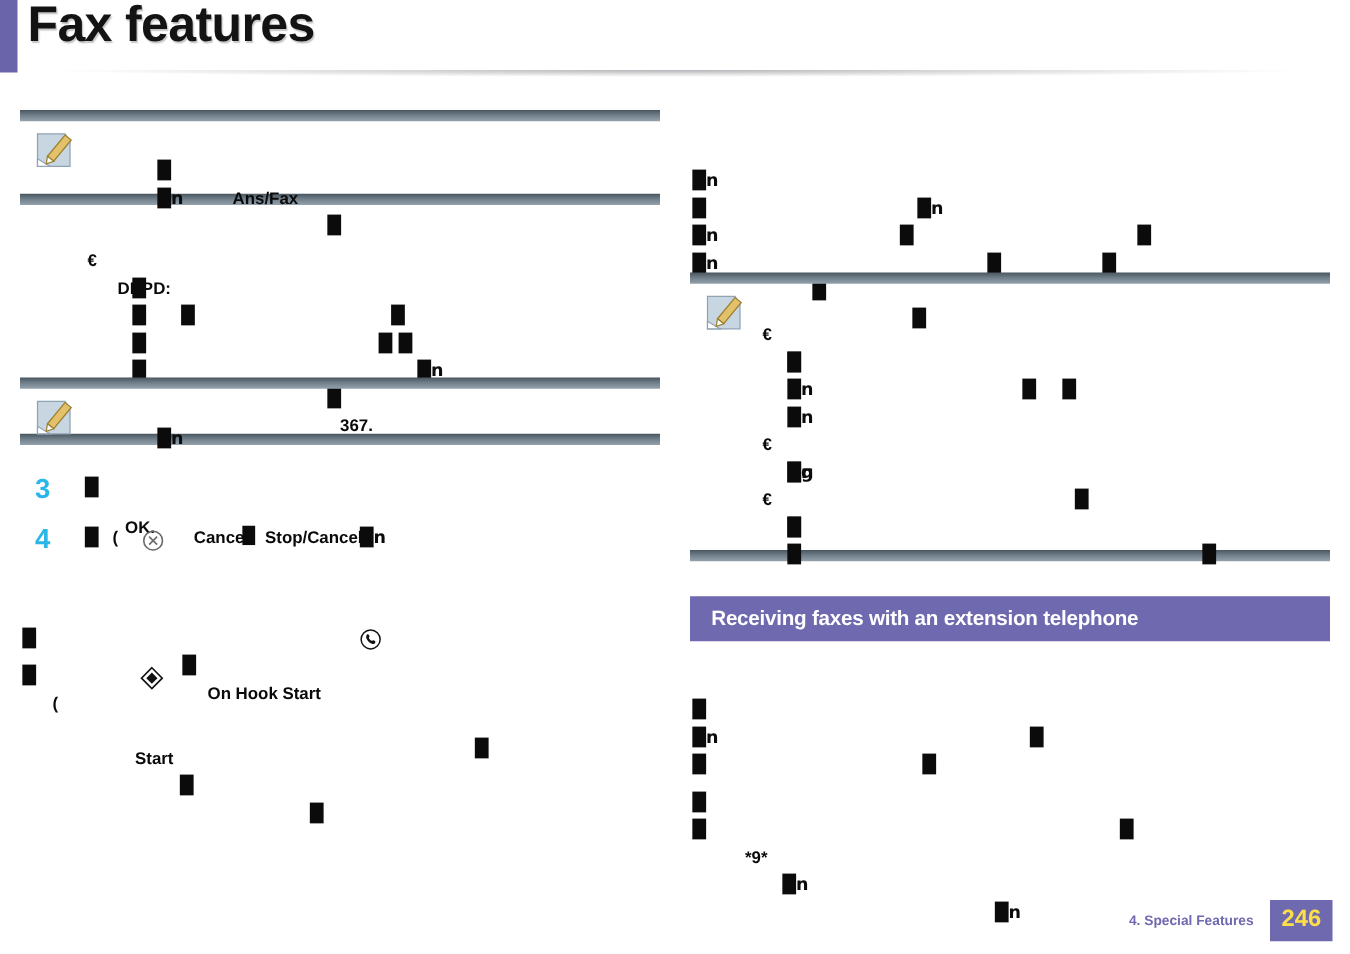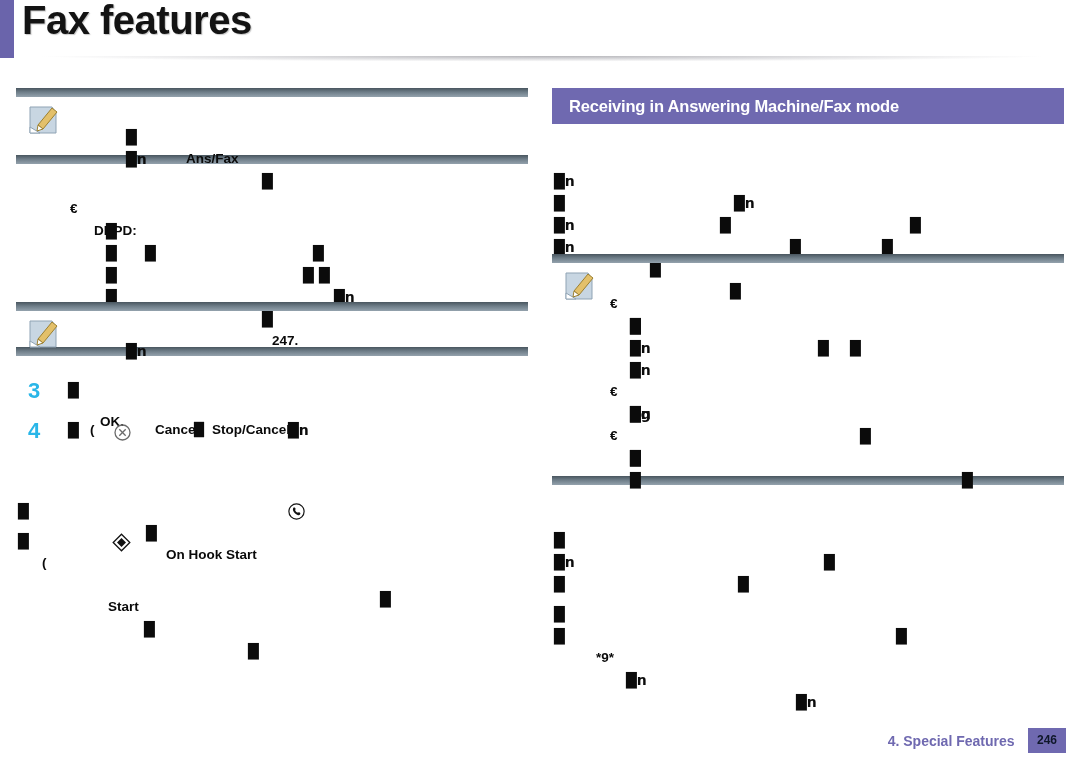--- a/index.html
+++ b/index.html
@@ -142,31 +142,31 @@
 
   
   #page-footer {
     position: absolute;
     left: 0; bottom: 10px;
     width: 1066px;
     text-align: right;
   }
   #footer-label {
     display: inline-block;
-    font-size: 14px;
+    font-size: 11px;
     font-weight: bold;
     color: #6f69b0;
     vertical-align: middle;
     margin-right: 9px;
   }
   #page-number {
     display: inline-block;
     background: #6f69b0;
-    color: #0f172a;
-    font-size: 12px;
+    color: #fde047;
+    font-size: 19px;
     font-weight: bold;
     padding: 5px 9px 6px 9px;
     vertical-align: middle;
   }
 </style>
 </head>
 <body>
 
 <div id="page-header">
   <div id="title-accent-bar"></div>
@@ -214,21 +214,21 @@
       <span class="blob" style="left:90px;">█</span>
       <span class="blob" style="left:287px;">█</span>
     </div>
     <div class="line">
       <span class="blob" style="left:90px;">█</span>
       <span class="blob" style="left:318px;">█n</span>
     </div>
     <div class="line">
       <span class="blob" style="left:90px;">█</span>
       <span class="blob" style="left:246px;">█</span>
-      <span class="kw" style="left:256px;">247.</span>
+      <span class="kw" style="left:256px;">367.</span>
     </div>
   </div>
 
   <div class="note-box" style="margin-top:16px;">
     <div class="note-bar"></div>
     <div class="note-body" style="min-height:34px;">
       <span class="note-icon">
         <svg width="36" height="34" viewBox="0 0 36 34">
           <polygon points="4,4 26,4 30,10 30,30 4,30" fill="#c8d6e2" stroke="#8fa3b4" stroke-width="1"></polygon>
           <polygon points="4,24 14,30 4,30" fill="#ffffff" stroke="#8fa3b4" stroke-width="1"></polygon>
@@ -292,21 +292,20 @@
       </span>
       <span class="kw" style="left:92px;">Start</span>
       <span class="blob" style="left:128px;">█</span>
       <span class="blob" style="left:232px;">█</span>
     </div>
   </div>
 </div>
 
 <div class="column" id="right-column">
 
-  <div class="section-heading">Receiving in Answering Machine/Fax mode</div>
 
   <div style="margin-top:24px; position:relative;">
     <div class="line">
       <span class="blob" style="left:2px;">█n</span>
       <span class="blob" style="left:182px;">█n</span>
       <span class="blob" style="left:358px;">█</span>
     </div>
     <div class="line">
       <span class="blob" style="left:2px;">█</span>
       <span class="blob" style="left:168px;">█</span>
@@ -374,20 +373,21 @@
           <span class="blob" style="left:20px;">█</span>
         </div>
         <div class="line">
           <span class="blob" style="left:20px;">█</span>
         </div>
       </div>
     </div>
     <div class="note-bar"></div>
   </div>
 
+  <div class="section-heading" style="margin-top:28px;">Receiving faxes with an extension telephone</div>
 
   <div style="margin-top:22px; position:relative;">
     <div class="line">
       <span class="blob" style="left:2px;">█</span>
       <span class="blob" style="left:272px;">█</span>
     </div>
     <div class="line">
       <span class="blob" style="left:2px;">█n</span>
       <span class="blob" style="left:186px;">█</span>
     </div>

